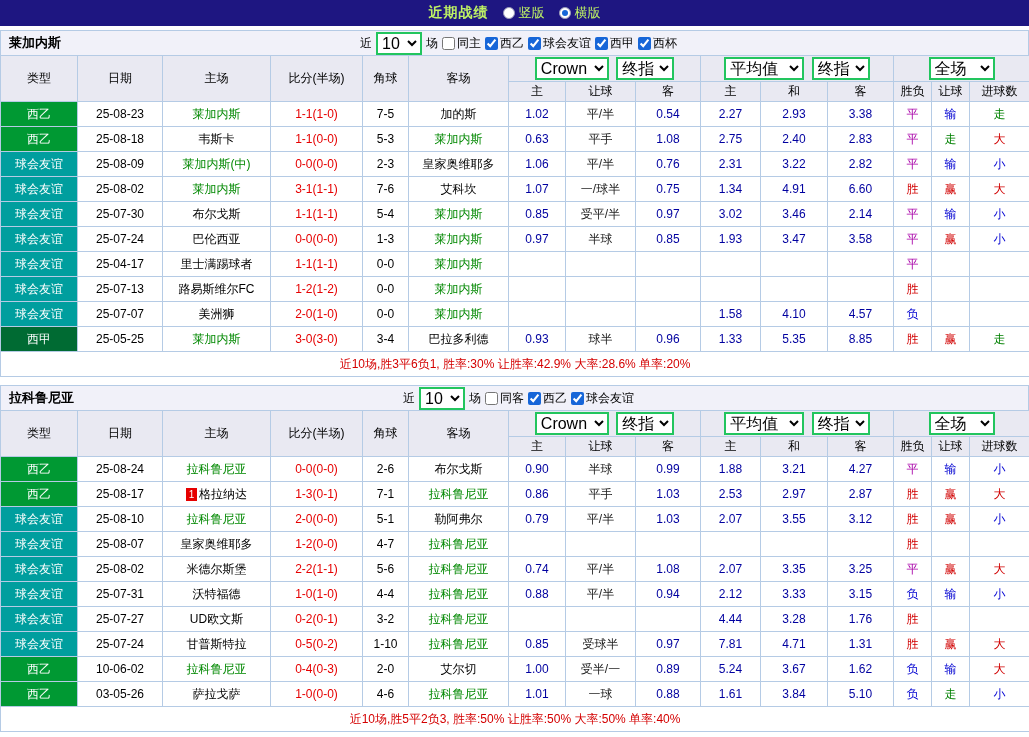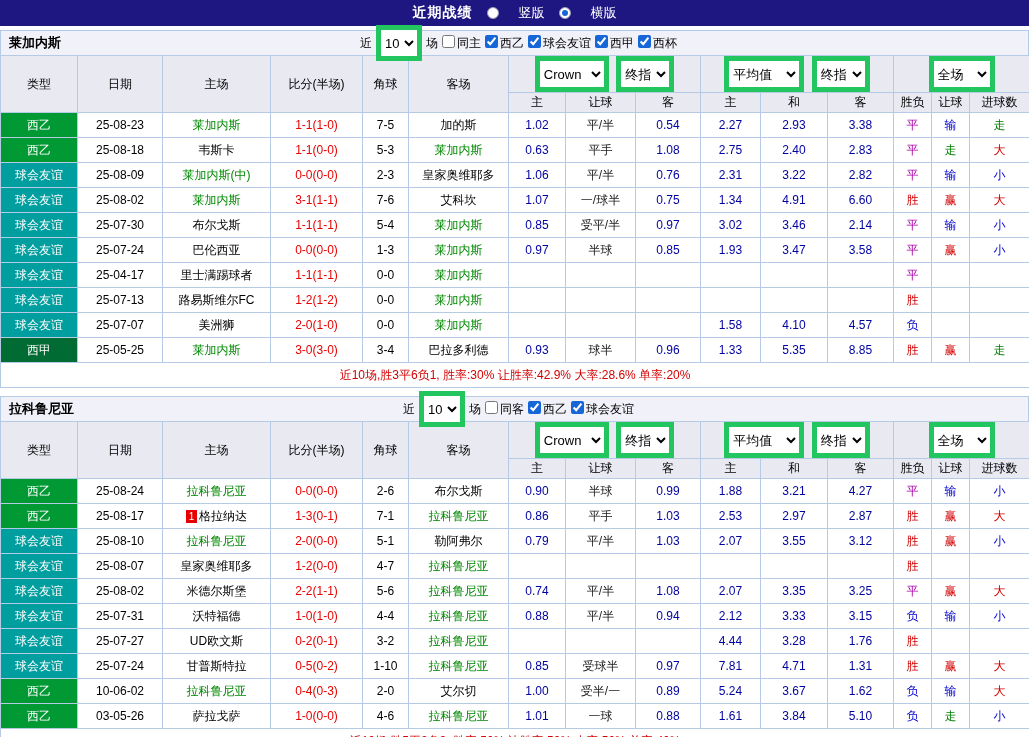--- a/index.html
+++ b/index.html
@@ -1,33 +1,33 @@
 <!DOCTYPE html>
 <html><head>
 <meta charset="utf-8">
 <style>
   *{box-sizing:border-box}
   html,body{margin:0;padding:0}
   body{width:1029px;background:#fff;font-family:"Liberation Sans","DejaVu Sans",sans-serif;color:#000}
   
-  .topbar{height:26px;background:#1E1681;display:flex;align-items:center;justify-content:center;gap:14px;color:#ffffff}
+  .topbar{height:26px;background:#1E1681;display:flex;align-items:center;justify-content:center;gap:14px;color:#bef264}
   .topbar .title{font-weight:bold;font-size:14px;letter-spacing:1px}
-  .radio-opt{display:inline-flex;align-items:center;gap:20px;font-size:13px;cursor:pointer}
+  .radio-opt{display:inline-flex;align-items:center;gap:4px;font-size:13px;cursor:pointer}
   .radio{width:12px;height:12px;border-radius:50%;background:#fff;border:1px solid #9a9ab8;position:relative;display:inline-block}
   .radio.checked::after{content:"";position:absolute;left:2px;top:2px;right:2px;bottom:2px;background:#1766d8;border-radius:50%}
   
   .section{margin-top:4px}
   .section + .section{margin-top:8px}
   .section-bar{height:25px;background:#F1F1F9;border:1px solid #B5CBE5;border-bottom:none;display:flex;align-items:center;font-size:12px}
   .team-name{flex:1;padding-left:8px;font-weight:bold;font-size:13px}
   .bar-spacer{flex:1}
   .filters{display:flex;align-items:center;gap:4px;white-space:nowrap}
-  .cb{display:inline-flex;gap:2px;cursor:pointer}
+  .cb{display:inline-flex;align-items:center;gap:2px;cursor:pointer}
   input[type=checkbox]{width:13px;height:13px;margin:0;accent-color:#1766d8}
-  select{font-size:13px;height:36px;border:5px solid #22c55e;background:#fff;font-family:inherit}
+  select{font-size:16px;height:23px;border:2px solid #22c55e;background:#fff;font-family:inherit}
   .sel-count{width:46px}
   .sel-book{width:74px}
   .sel-final{width:58px}
   .sel-avg{width:80px}
   .sel-full{width:66px}
   
   table.grid{border-collapse:collapse;table-layout:fixed;width:1029px}
   .grid th,.grid td{border:1px solid #B5CBE5;text-align:center;padding:0;font-size:12px;font-weight:normal;white-space:nowrap;overflow:hidden}
   .grid thead th{background:#E9E9F2;color:#000}
   .grid thead tr.h1 th{height:26px}

